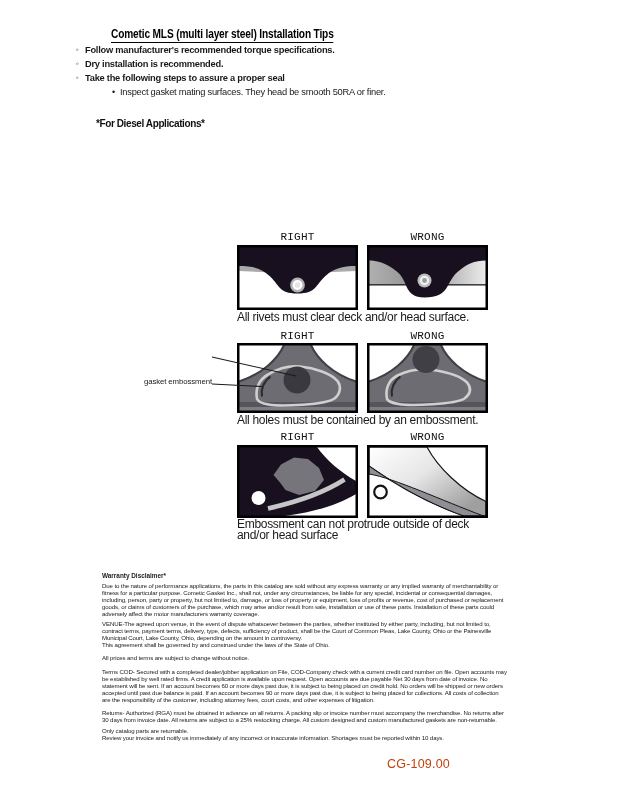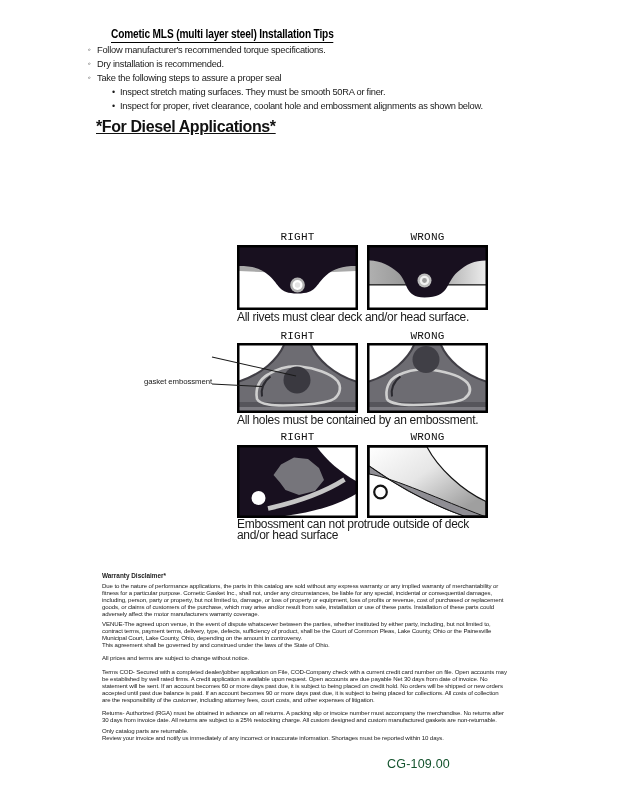--- a/index.html
+++ b/index.html
@@ -6,55 +6,54 @@
   .page{position:relative;width:618px;height:800px;background:#ffffff;overflow:hidden;
         font-family:"Liberation Sans",sans-serif;color:#1a1a1a;}
   .abs{position:absolute;}
 
   
   .title{left:111px;top:26px;font-size:13px;font-weight:bold;color:#000;
          letter-spacing:-0.2px;transform:scaleX(0.78);transform-origin:0 50%;
          border-bottom:1.6px solid #000;padding-bottom:1px;white-space:nowrap;}
 
   
-  .b-row{left:88px;white-space:nowrap;font-size:9.3px;letter-spacing:-0.25px;}
+  .b-row{left:76px;white-space:nowrap;font-size:9.3px;letter-spacing:-0.25px;font-weight:bold;}
   .b-row .mk{display:inline-block;width:9px;font-size:7.5px;vertical-align:1px;color:#1a1a1a;}
   .s-row{left:112px;white-space:nowrap;font-size:9.3px;letter-spacing:-0.25px;}
   .s-row .mk{display:inline-block;width:8px;font-size:9px;color:#1a1a1a;}
 
   
-  .h2{left:96px;font-size:16px;font-weight:bold;letter-spacing:-0.4px;color:#111;white-space:nowrap;text-decoration:underline;}
+  .h2{left:96px;font-size:10px;font-weight:bold;letter-spacing:-0.4px;color:#111;white-space:nowrap;}
   .para{left:96px;width:480px;font-size:9.3px;line-height:10.3px;letter-spacing:-0.25px;white-space:pre-line;}
 
   
   .rw{width:121px;text-align:center;font-size:11px;letter-spacing:0.2px;color:#111;font-family:Liberation Mono, monospace;}
   .cap{left:237px;font-size:12px;letter-spacing:-0.3px;white-space:pre-line;line-height:10.5px;}
   .dlabel{width:116px;left:96px;text-align:right;font-size:7.8px;line-height:9.3px;
           letter-spacing:-0.1px;white-space:pre-line;}
   .panel{display:block;}
 
   
   .wtitle{left:102px;top:572px;font-size:6.4px;font-weight:bold;color:#222;}
   .fine{left:102px;width:515px;font-size:6.1px;line-height:6.9px;letter-spacing:-0.12px;
         color:#222;white-space:pre-line;}
 
-  .doccode{left:387px;top:757px;font-size:12.5px;letter-spacing:0.2px;color:#14532d;white-space:nowrap;}
+  .doccode{left:387px;top:757px;font-size:12.5px;letter-spacing:0.2px;color:#c2410c;white-space:nowrap;}
 </style>
 </head>
 <body>
 
 <div class="page">
 
   <div class="abs title">Cometic MLS (multi layer steel) Installation Tips</div>
 
   <div class="abs b-row" style="top:45px"><span class="mk">◦</span><span>Follow manufacturer's recommended torque specifications.</span></div>
   <div class="abs b-row" style="top:59px"><span class="mk">◦</span><span>Dry installation is recommended.</span></div>
   <div class="abs b-row" style="top:73px"><span class="mk">◦</span><span>Take the following steps to assure a proper seal</span></div>
-  <div class="abs s-row" style="top:87px"><span class="mk">•</span><span>Inspect stretch mating surfaces.  They must be smooth 50RA or finer.</span></div>
-  <div class="abs s-row" style="top:101px"><span class="mk">•</span><span>Inspect for proper, rivet clearance, coolant hole and embossment alignments as shown below.</span></div>
+  <div class="abs s-row" style="top:87px"><span class="mk">•</span><span>Inspect gasket mating surfaces.  They head be smooth 50RA or finer.</span></div>
 
   <div class="abs h2" style="top:118px">*For Diesel Applications*</div>
 
   <div class="abs rw" style="left:237px;top:231px">RIGHT</div>
   <div class="abs rw" style="left:367px;top:231px">WRONG</div>
 
   <svg class="abs panel" style="left:237px;top:245px" width="121" height="65" viewBox="0 0 121 65">
     <rect x="0" y="0" width="121" height="65" fill="#ffffff"></rect>
     <path d="M2,21 L44,21 L36,27.5 L2,26 Z" fill="#a9a9a9"></path>
     <path d="M119,21 L77,21 L85,27.5 L119,26 Z" fill="#a9a9a9"></path>

